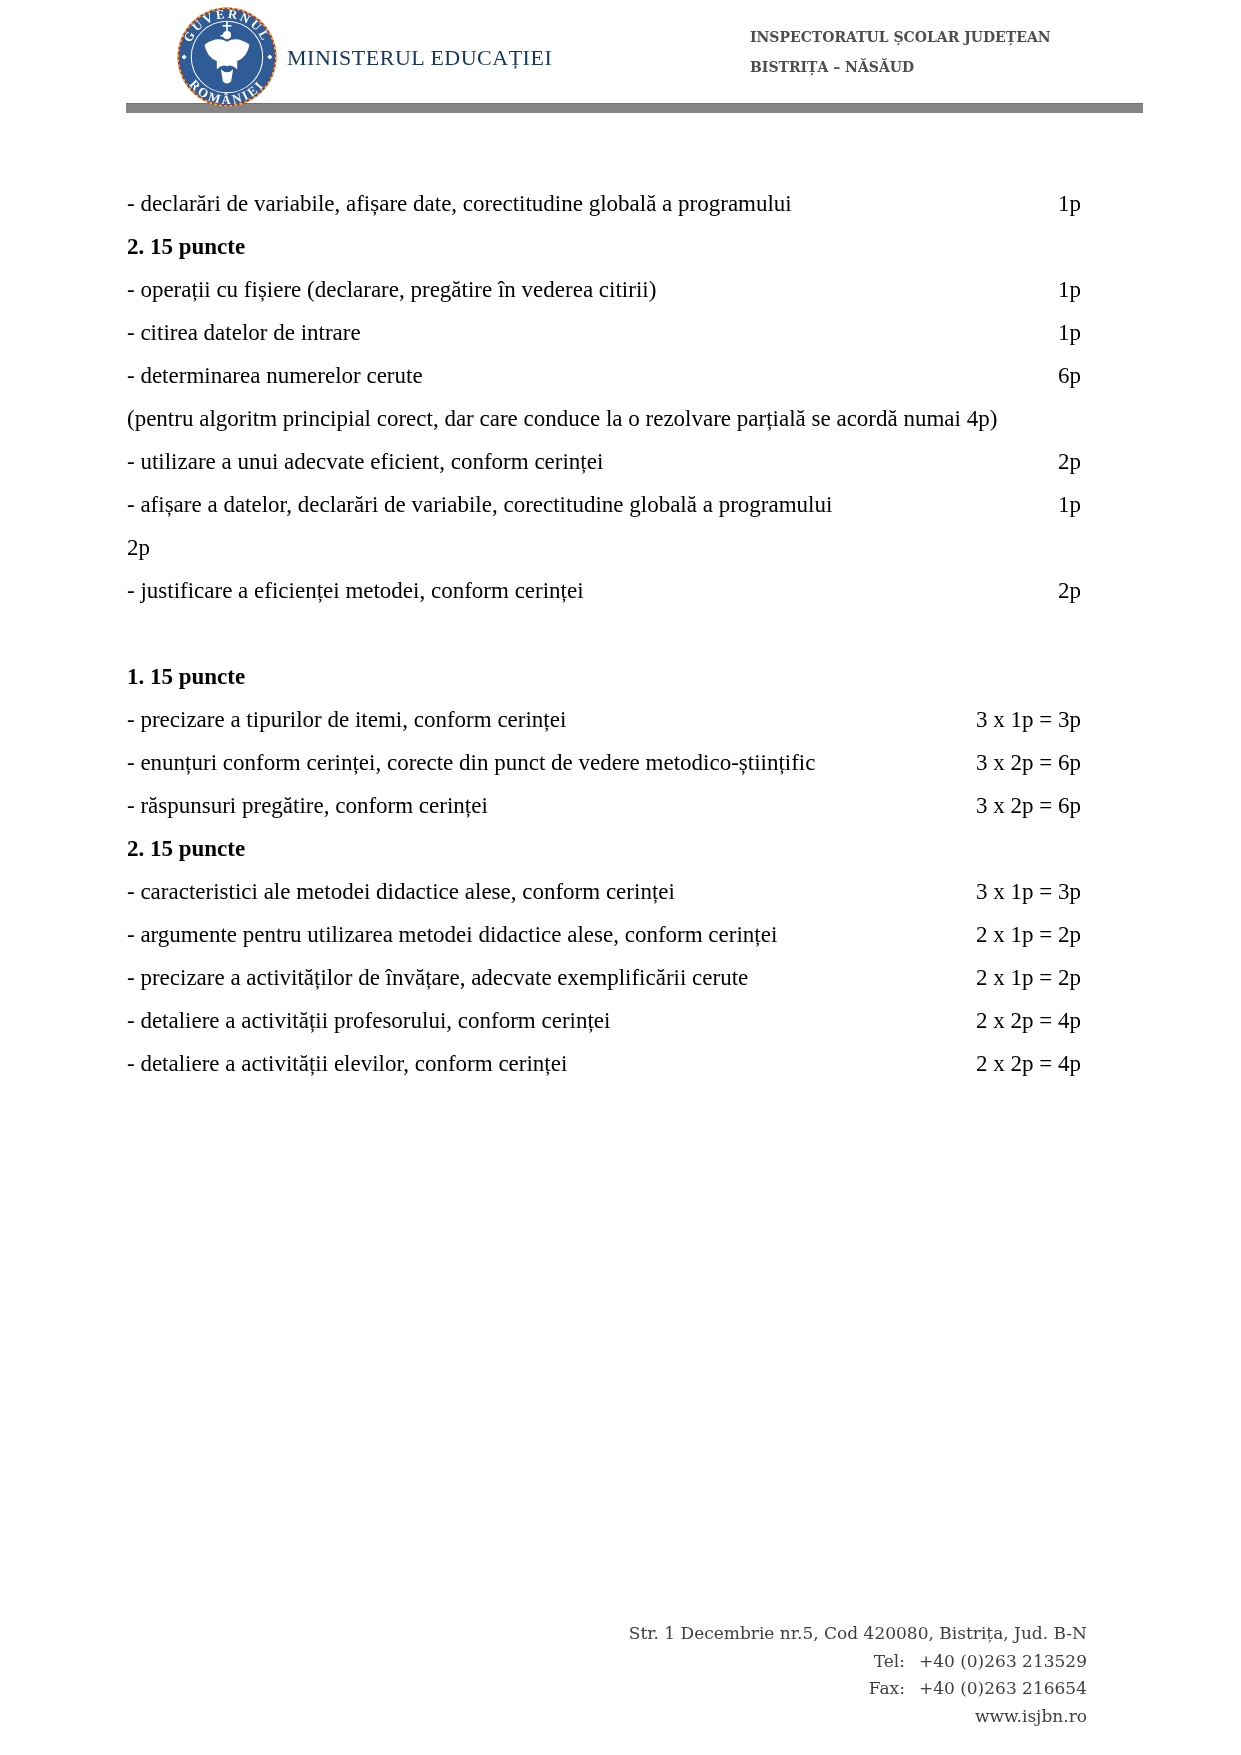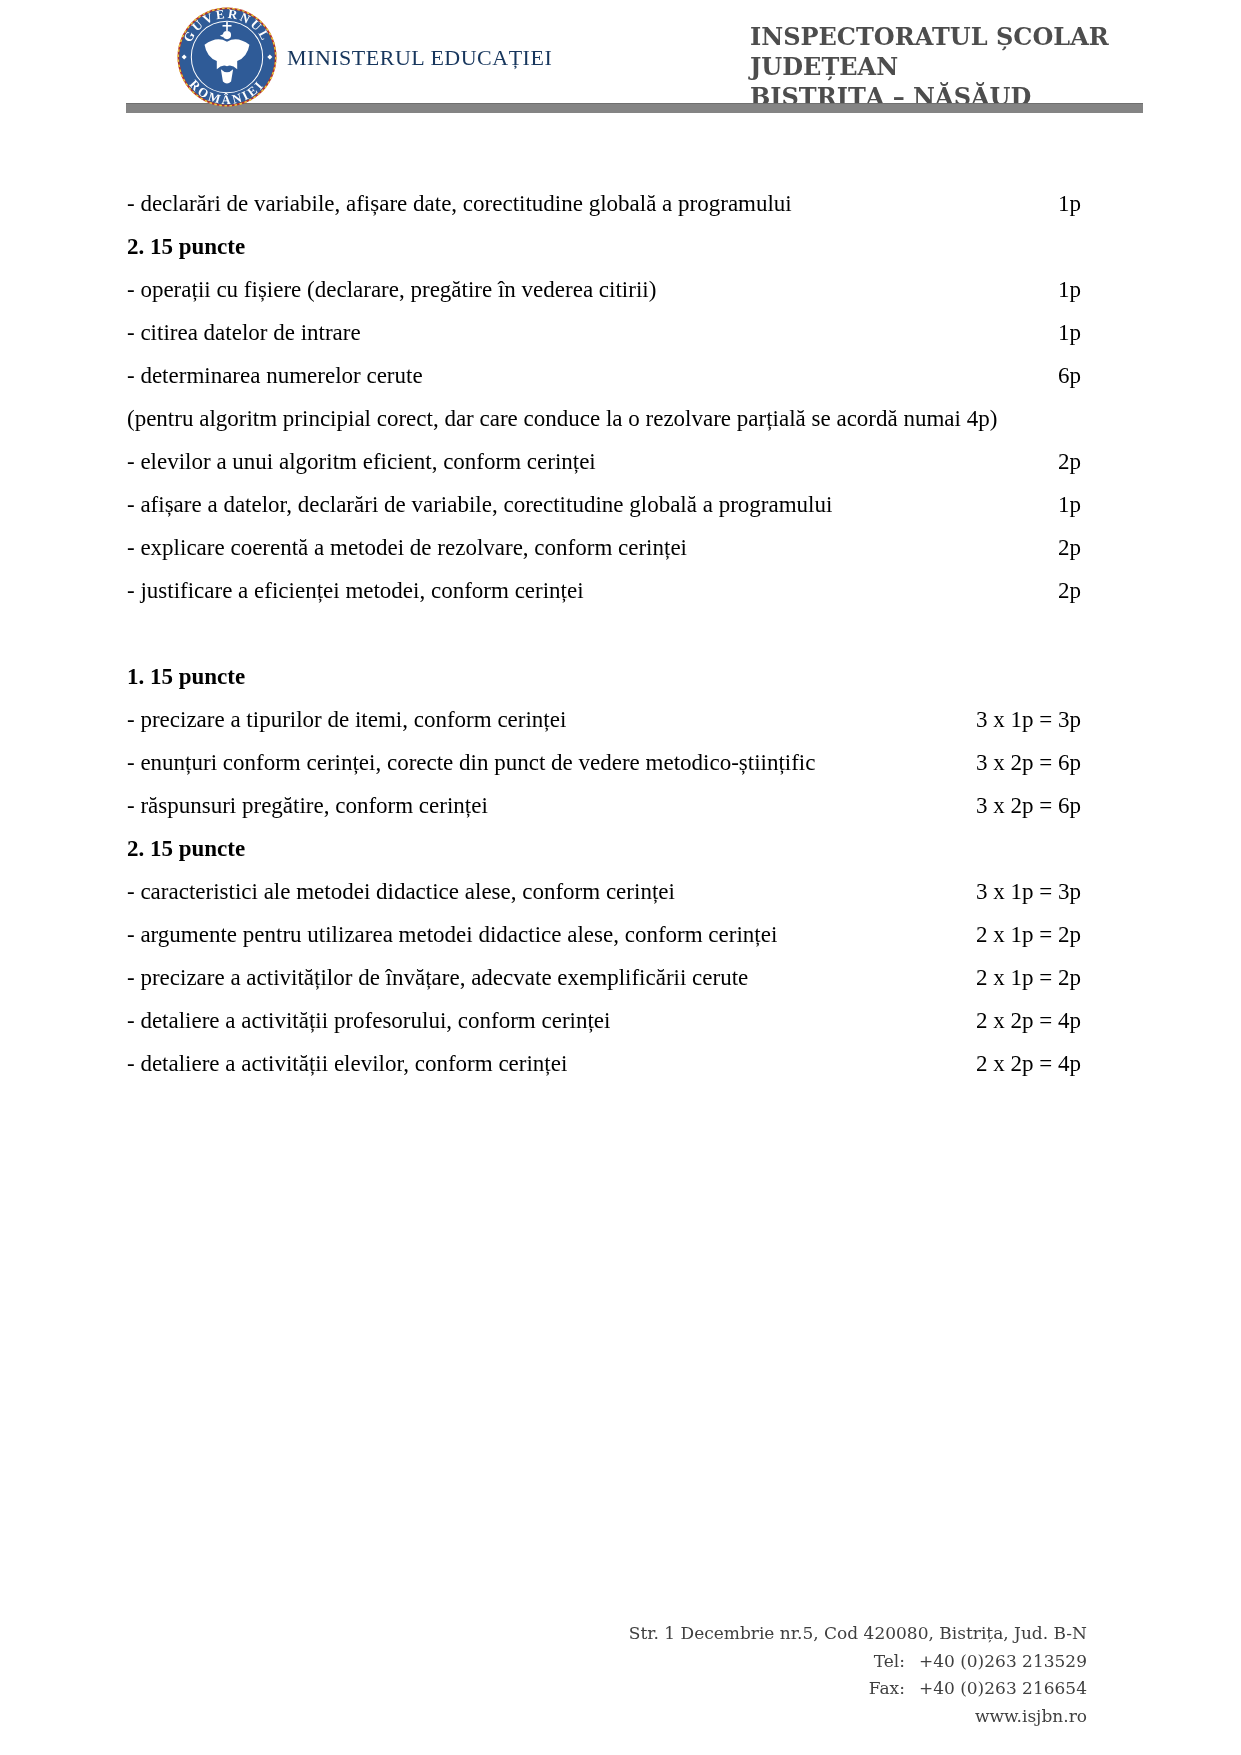--- a/index.html
+++ b/index.html
@@ -12,21 +12,21 @@
   .seal { position:absolute; left:176px; top:6px; width:102px; height:102px; z-index:2; }
   .ministry {
     position:absolute; left:287px; top:45px;
     font-size:22px; letter-spacing:0.5px;
     color:var(--ministry-text, #17365d);
     font-family:Liberation Serif, serif;
   }
   .inspectorate {
     position:absolute; left:750px; top:22px;
     font-family:"DejaVu Serif", serif; font-weight:bold;
-    font-size:24px; line-height:30px;
+    font-size:14px; line-height:30px;
     color:var(--inspectorate-text, #4d4d4d);
   }
   .divider {
     position:absolute; left:126px; top:103px; width:1017px; height:10px;
     background:var(--divider, #848484); border-top:1px solid #6f6f6f;
   }
   
   .content {
     position:absolute; left:127px; top:182px; width:990px;
     font-size:23px;
@@ -102,29 +102,28 @@
         <span class="pts">1p</span>
       </div>
       <div class="row item">
         <span class="txt">- determinarea numerelor cerute</span>
         <span class="pts">6p</span>
       </div>
       <div class="row note">
         <span class="txt">(pentru algoritm principial corect, dar care conduce la o rezolvare parțială se acordă numai 4p)</span>
       </div>
       <div class="row item">
-        <span class="txt">- elevilor a unui algoritm eficient, conform cerinței</span>
+        <span class="txt">- utilizare a unui adecvate eficient, conform cerinței</span>
         <span class="pts">2p</span>
       </div>
       <div class="row item">
         <span class="txt">- afișare a datelor, declarări de variabile, corectitudine globală a programului</span>
         <span class="pts">1p</span>
       </div>
       <div class="row item">
-        <span class="txt">- explicare coerentă a metodei de rezolvare, conform cerinței</span>
         <span class="pts">2p</span>
       </div>
       <div class="row item">
         <span class="txt">- justificare a eficienței metodei, conform cerinței</span>
         <span class="pts">2p</span>
       </div>
       <div class="row spacer"></div>
       <div class="row heading">
         <span class="txt">1. 15 puncte</span>
       </div>

